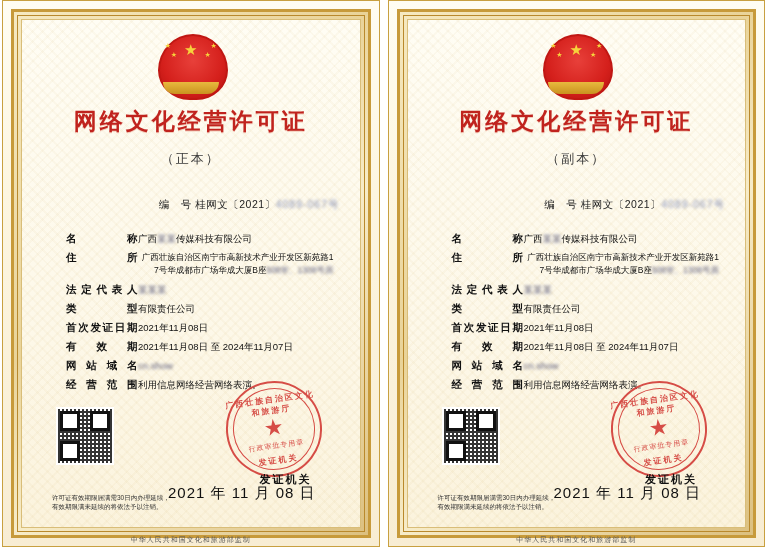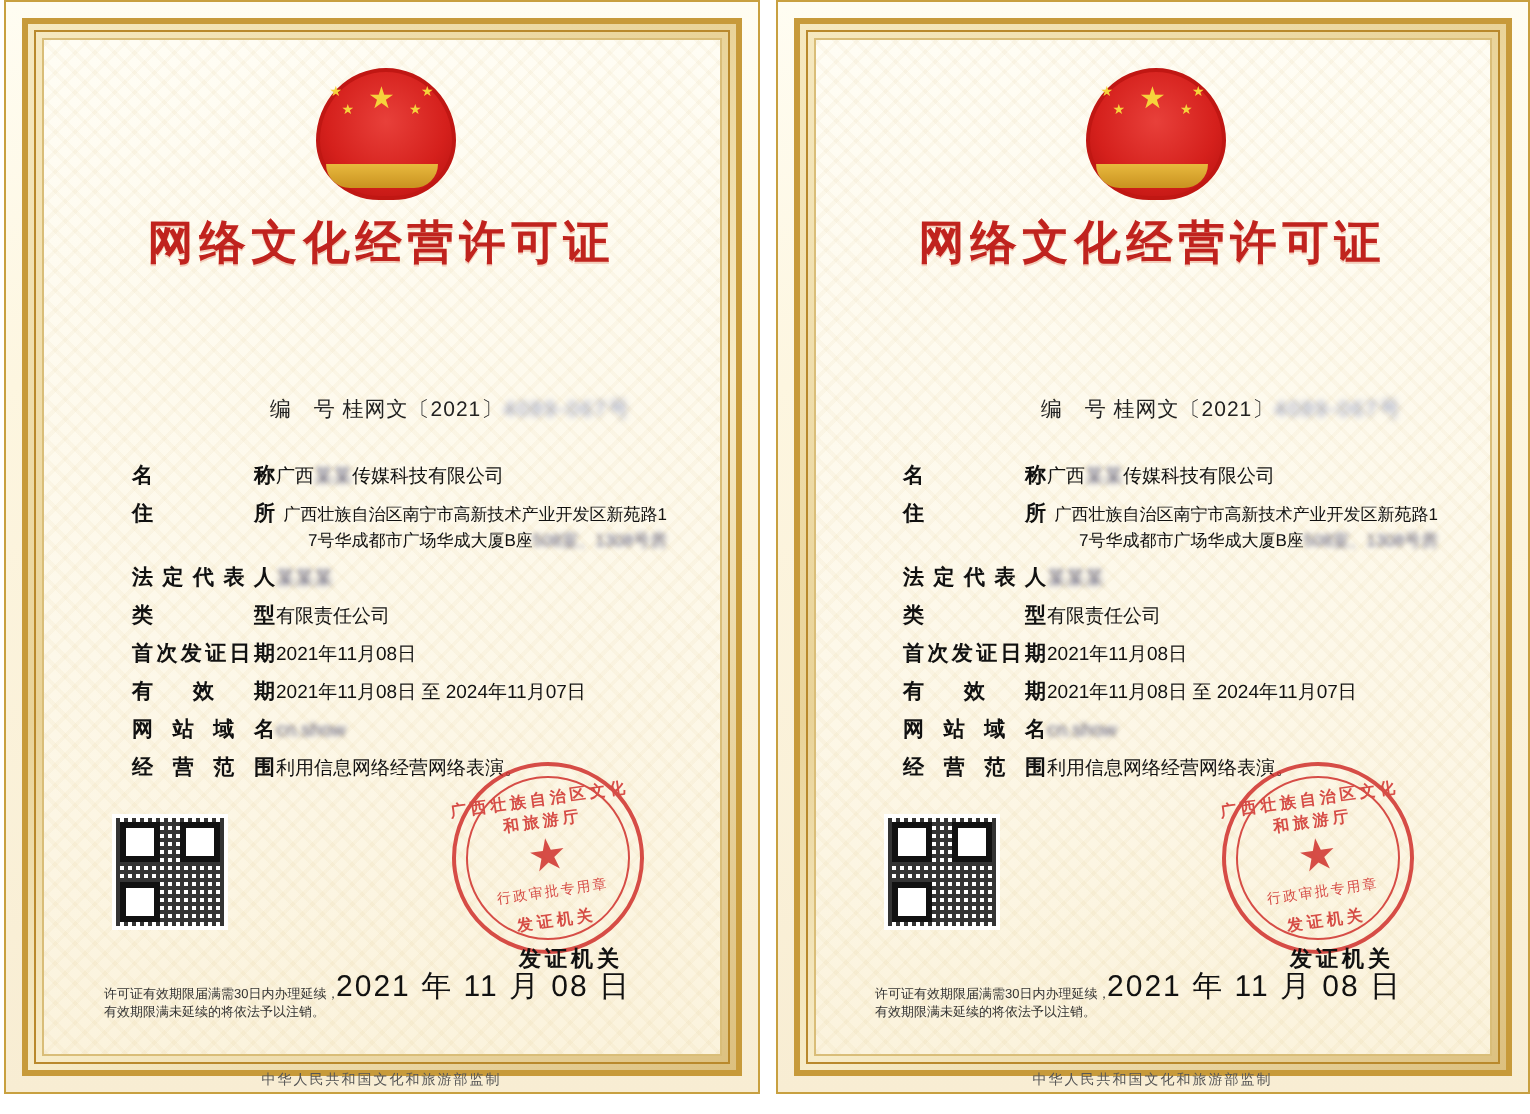--- a/index.html
+++ b/index.html
@@ -101,21 +101,21 @@
   }
   .subtitle{
     position:absolute;left:0;right:0;top:130px;
     text-align:center;
     font-size:13px;
     color:#3a3a3a;
     letter-spacing:2px;
   }
 
   .serial{
-    position:absolute;right:44px;top:178px;
+    position:absolute;right:20px;top:178px;
     font-size:10.5px;color:#222;
     letter-spacing:0.5px;
     white-space:nowrap;
   }
   .serial .blur{
     display:inline-block;
     color:rgba(40,60,140,.55);
     filter:blur(1.6px);
     letter-spacing:1px;
   }
@@ -235,20 +235,21 @@
         <div class="ministars">
           <span class="ms1">★</span>
             <span class="ms2">★</span>
           <span class="ms3">★</span>
             <span class="ms4">★</span>
         </div>
         <div class="gear"></div>
       </div>
 
       <div class="title">网络文化经营许可证</div>
+      <div class="subtitle">（正本）</div>
 
       <div class="serial">
         <span>编　号</span>
         <span>桂网文〔2021〕</span><span class="blur">4089-067号</span>
       </div>
 
       <div class="fields">
         <div class="row">
           <div class="label">名　　称</div>
           <div class="value"><span>广西</span><span class="b">某某</span><span>传媒科技有限公司</span></div>
@@ -320,20 +321,21 @@
         <div class="ministars">
           <span class="ms1">★</span>
             <span class="ms2">★</span>
           <span class="ms3">★</span>
             <span class="ms4">★</span>
         </div>
         <div class="gear"></div>
       </div>
 
       <div class="title">网络文化经营许可证</div>
+      <div class="subtitle">（副本）</div>
 
       <div class="serial">
         <span>编　号</span>
         <span>桂网文〔2021〕</span><span class="blur">4089-067号</span>
       </div>
 
       <div class="fields">
         <div class="row">
           <div class="label">名　　称</div>
           <div class="value"><span>广西</span><span class="b">某某</span><span>传媒科技有限公司</span></div>

